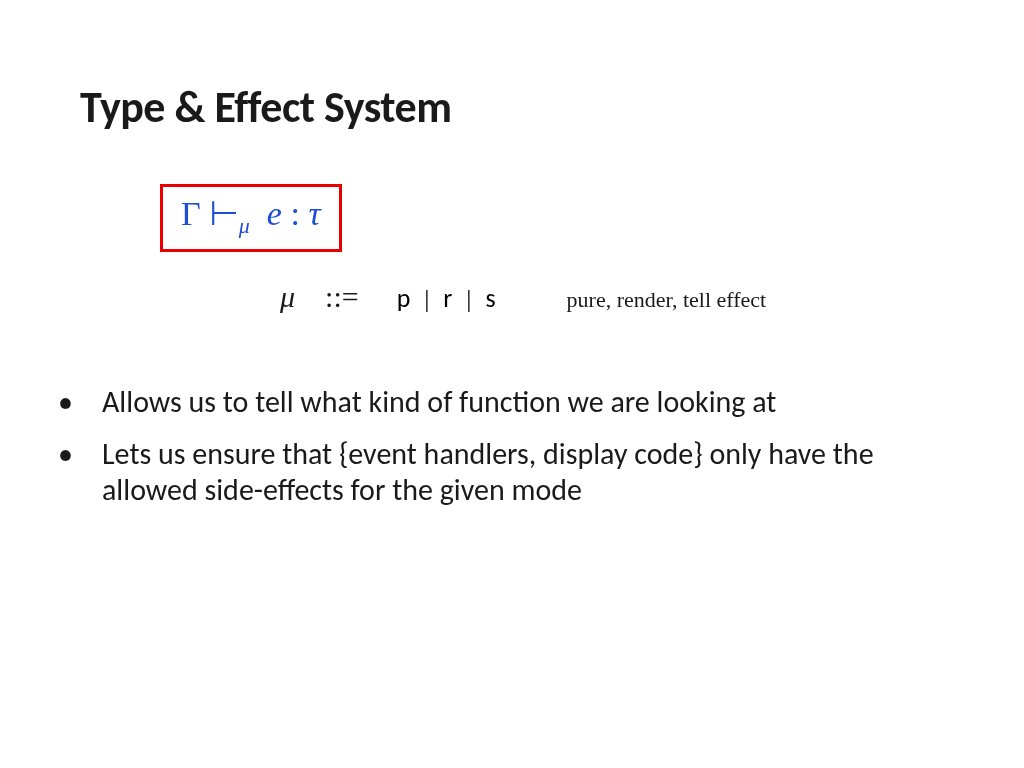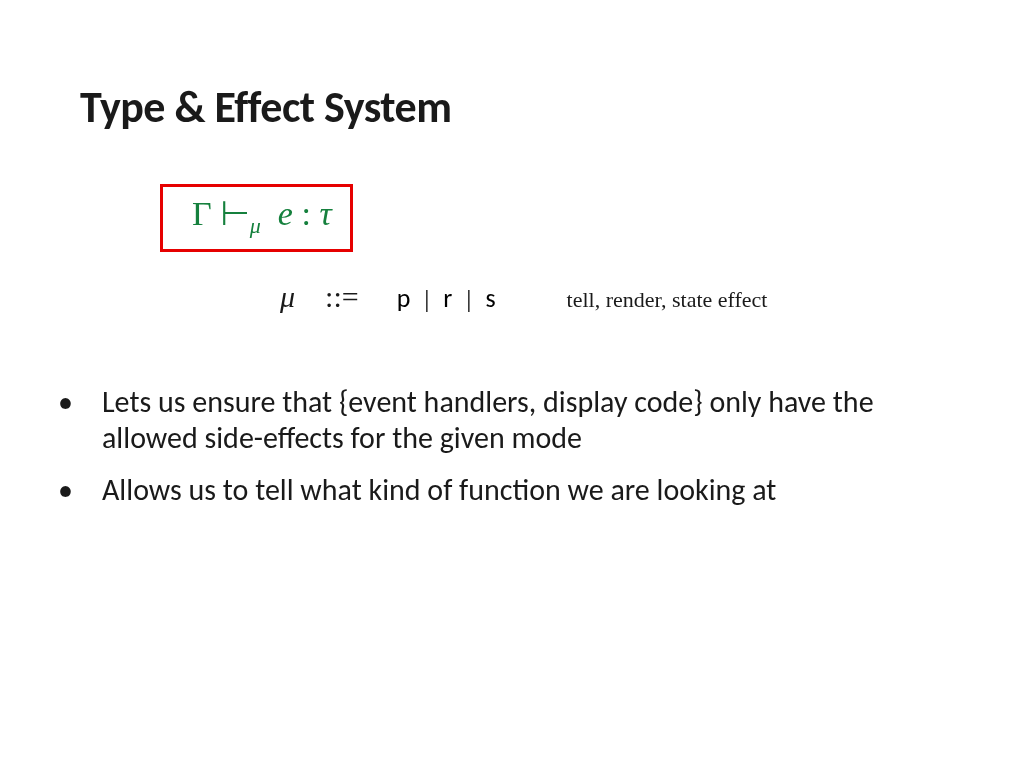--- a/index.html
+++ b/index.html
@@ -47,23 +47,22 @@
     }
     .judgment-box {
       border: 3px solid #e60000;
       padding: 6px 18px 10px 18px;
       display: inline-block;
       margin-left: 80px;
     }
     .judgment-formula {
       font-family: 'Times New Roman', serif;
       font-size: 34px;
-      color: #15803d;
+      color: #1d4ed8;
       white-space: nowrap;
-      margin-left: 11px;
     }
     .sub-mu {
       font-size: 22px;
       vertical-align: -8px;
       font-style: italic;
     }
     .grammar-row {
       display: flex;
       align-items: baseline;
       margin-left: 200px;
@@ -114,25 +113,25 @@
   <div class="grammar-row">
     <span class="grammar-formula mu-sym">μ</span>
     <span class="grammar-formula grammar-bnf">::=</span>
     <span class="grammar-rhs">
       <span>p</span>
       <span class="grammar-sep">|</span>
       <span>r</span>
       <span class="grammar-sep">|</span>
       <span>s</span>
     </span>
-    <span class="annotation">tell, render, state effect</span>
+    <span class="annotation">pure, render, tell effect</span>
   </div>
 
   <div class="bullets-lower">
     <div class="bullet">
-      <span class="bullet-dot">•</span><span class="bullet-text">Lets us ensure that {event handlers, display code} only have the allowed side-effects for the given mode</span>
+      <span class="bullet-dot">•</span><span class="bullet-text">Allows us to tell what kind of function we are looking at</span>
     </div>
     <div class="bullet">
-      <span class="bullet-dot">•</span><span class="bullet-text">Allows us to tell what kind of function we are looking at</span>
+      <span class="bullet-dot">•</span><span class="bullet-text">Lets us ensure that {event handlers, display code} only have the allowed side-effects for the given mode</span>
     </div>
   </div>
 
 </div>
 
 </body></html>

